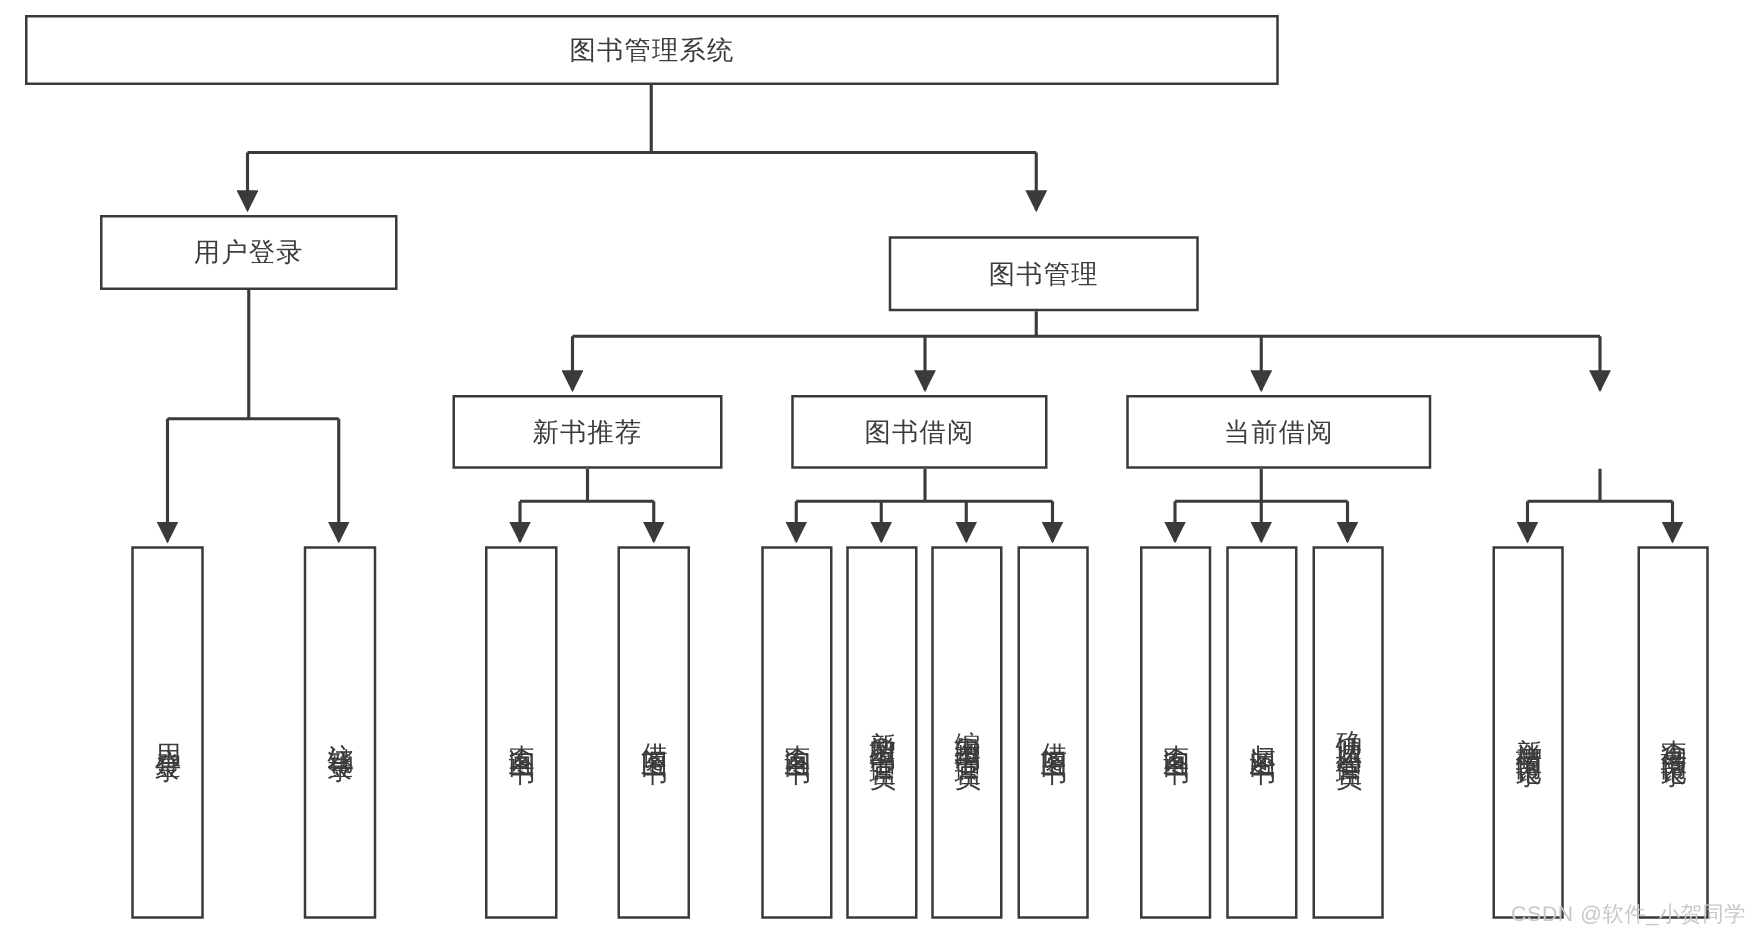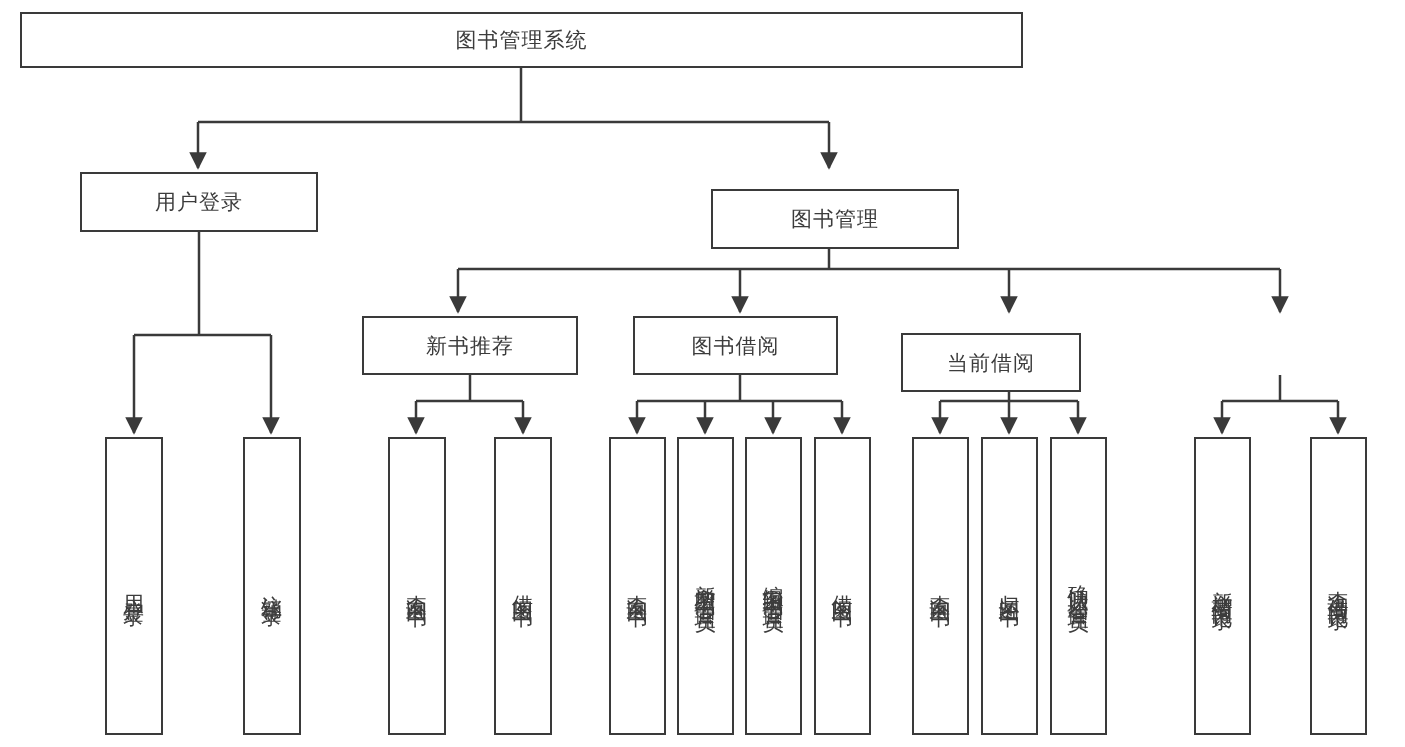--- a/index.html
+++ b/index.html
@@ -127,21 +127,21 @@
   <div class="node node-h" style="left:711px; top:172px; width:248px; height:60px;margin-top:17px;">
     <span>图书管理</span>
   </div>
 
   <div class="node node-h" style="left:362px; top:316px; width:216px; height:59px;">
     <span>新书推荐</span>
   </div>
   <div class="node node-h" style="left:633px; top:316px; width:205px; height:59px;">
     <span>图书借阅</span>
   </div>
-  <div class="node node-h" style="left:901px; top:333px; width:180px; height:59px;">
+  <div class="node node-h" style="left:901px; top:316px; width:244px; height:59px;">
     <span>当前借阅</span>
   </div>
 
   <div class="node node-v" style="left:105px; top:437px; width:58px; height:298px;">
     <span class="vtext">用户登录</span>
   </div>
   <div class="node node-v" style="left:243px; top:437px; width:58px; height:298px;">
     <span class="vtext">注销登录</span>
   </div>
 
@@ -175,14 +175,15 @@
     <span class="vtext">确认归还（管理员）</span>
   </div>
 
   <div class="node node-v" style="left:1194px; top:437px; width:57px; height:298px;">
     <span class="vtext">新增借阅记录</span>
   </div>
   <div class="node node-v" style="left:1310px; top:437px; width:57px; height:298px;">
     <span class="vtext">查询借阅记录</span>
   </div>
 
+  <div class="watermark">CSDN @软件_小贺同学</div>
 
 </div>
 
 </body></html>

